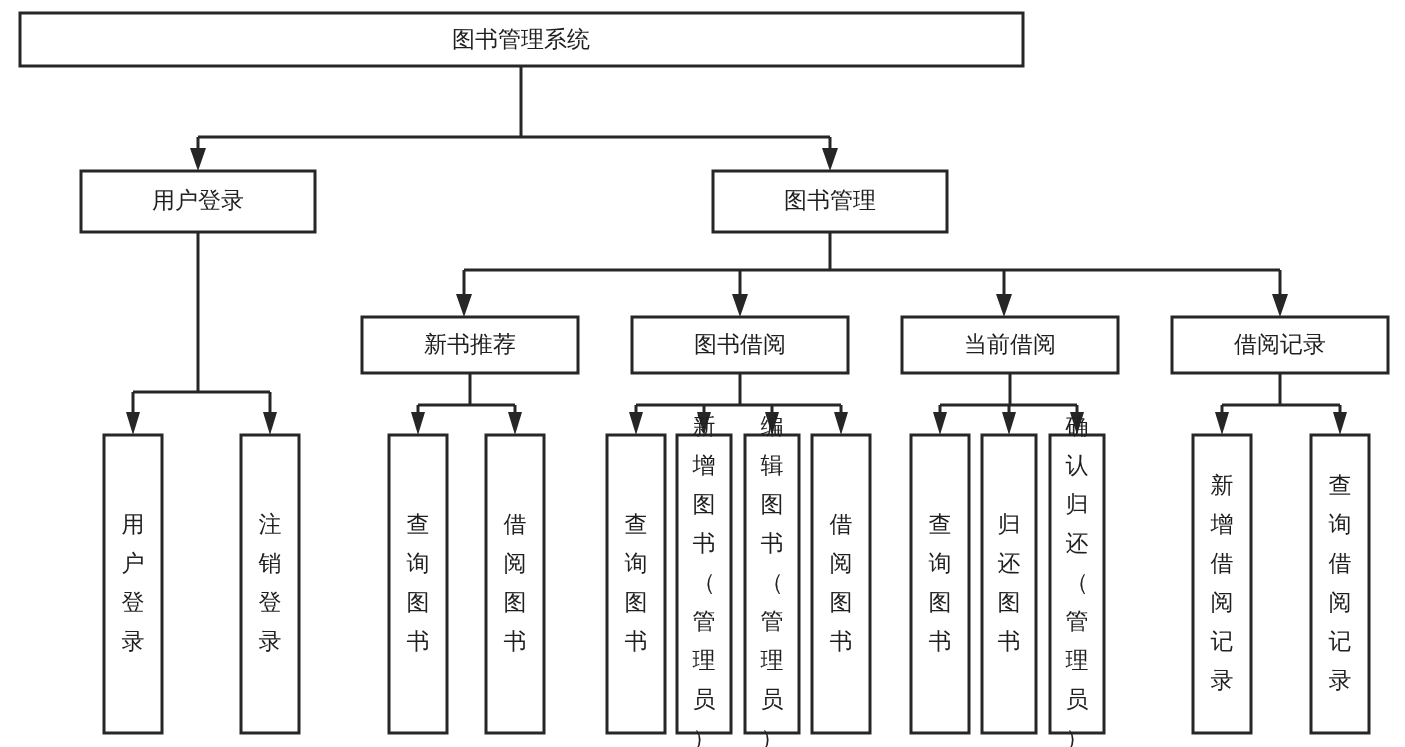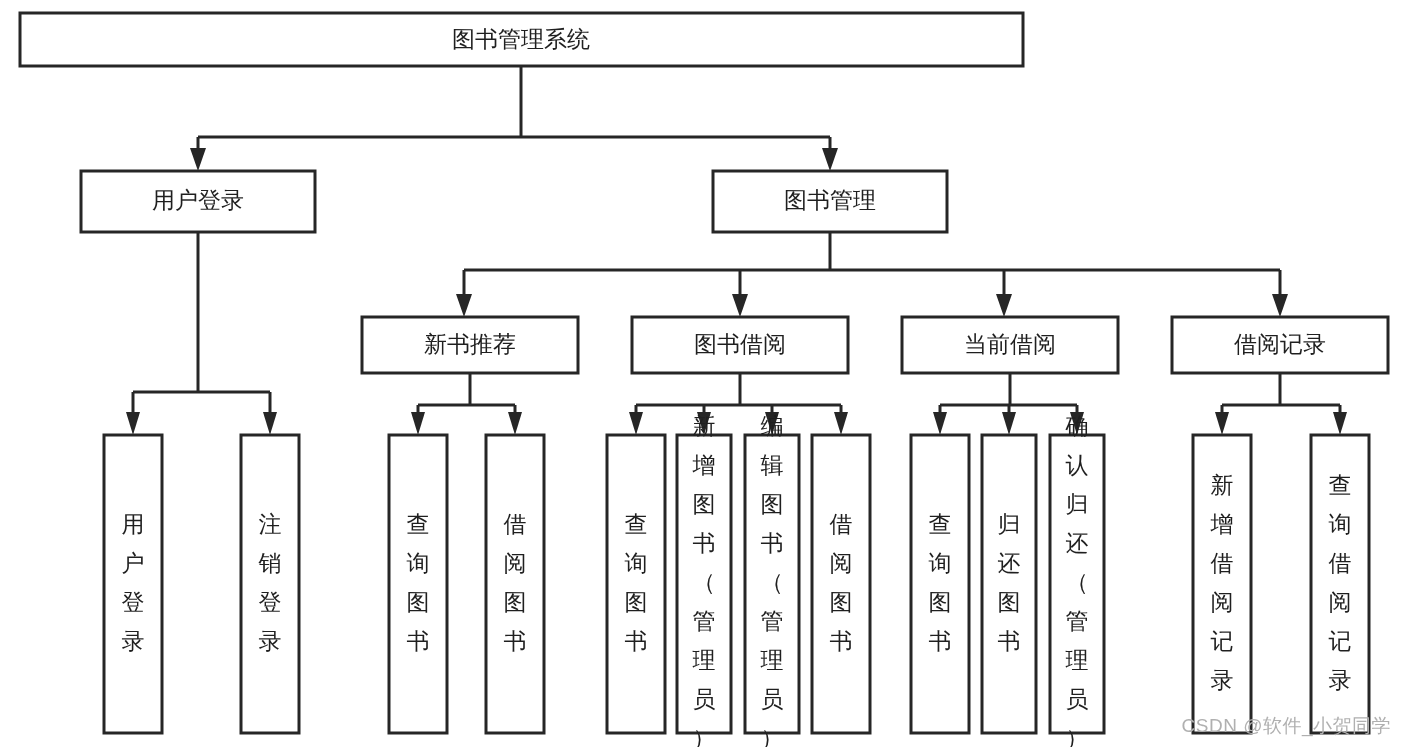--- a/index.html
+++ b/index.html
@@ -223,15 +223,14 @@
       <rect class="node-box" x="1193" y="435" width="58" height="298"></rect>
       <text class="node-label-vertical" x="1222" y="584"><tspan x="1222" y="486.5" dominant-baseline="middle">新</tspan><tspan x="1222" y="525.5" dominant-baseline="middle">增</tspan><tspan x="1222" y="564.5" dominant-baseline="middle">借</tspan><tspan x="1222" y="603.5" dominant-baseline="middle">阅</tspan><tspan x="1222" y="642.5" dominant-baseline="middle">记</tspan><tspan x="1222" y="681.5" dominant-baseline="middle">录</tspan></text>
     </g>
     <g>
       <rect class="node-box" x="1311" y="435" width="58" height="298"></rect>
       <text class="node-label-vertical" x="1340" y="584"><tspan x="1340" y="486.5" dominant-baseline="middle">查</tspan><tspan x="1340" y="525.5" dominant-baseline="middle">询</tspan><tspan x="1340" y="564.5" dominant-baseline="middle">借</tspan><tspan x="1340" y="603.5" dominant-baseline="middle">阅</tspan><tspan x="1340" y="642.5" dominant-baseline="middle">记</tspan><tspan x="1340" y="681.5" dominant-baseline="middle">录</tspan></text>
     </g>
 
   </svg>
 
-  <div class="watermark">CSDN @软件_小贺同学</div>
 
 </div>
 
 </body></html>

